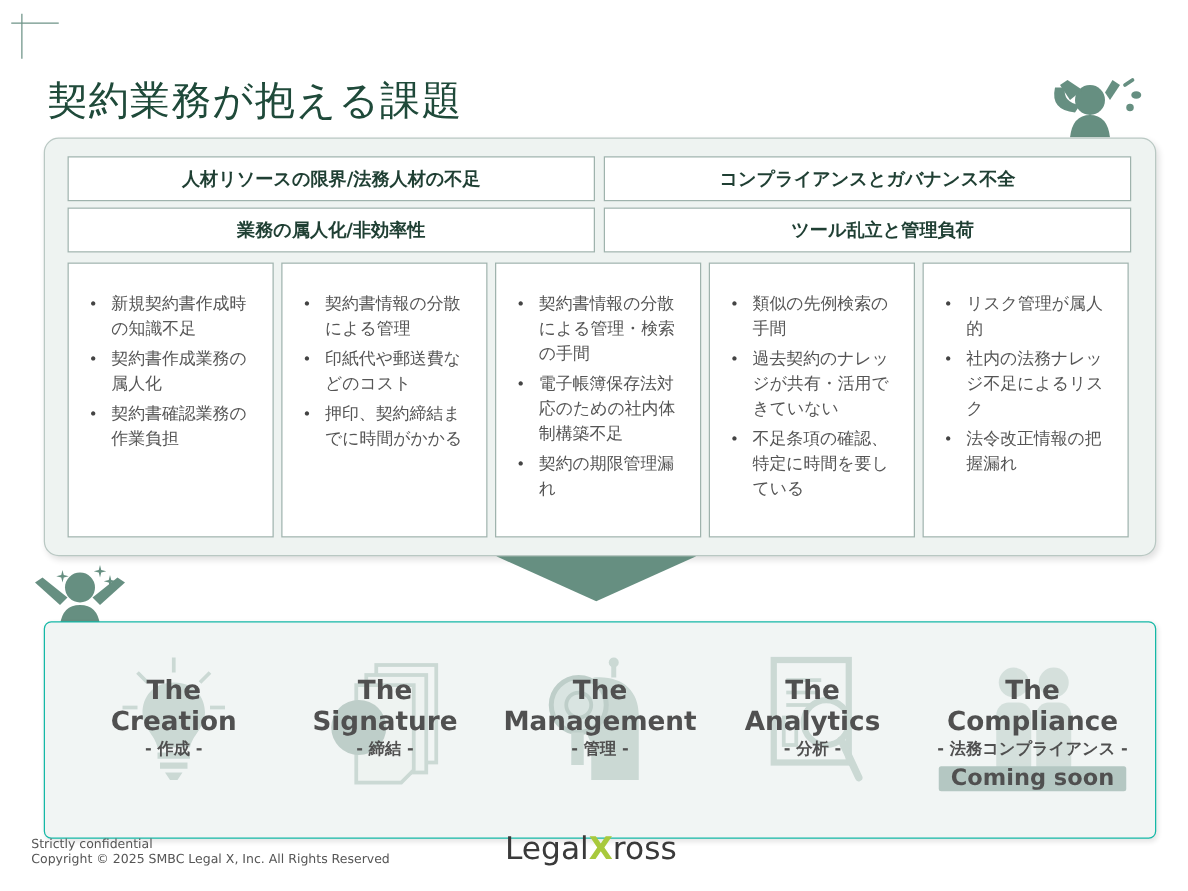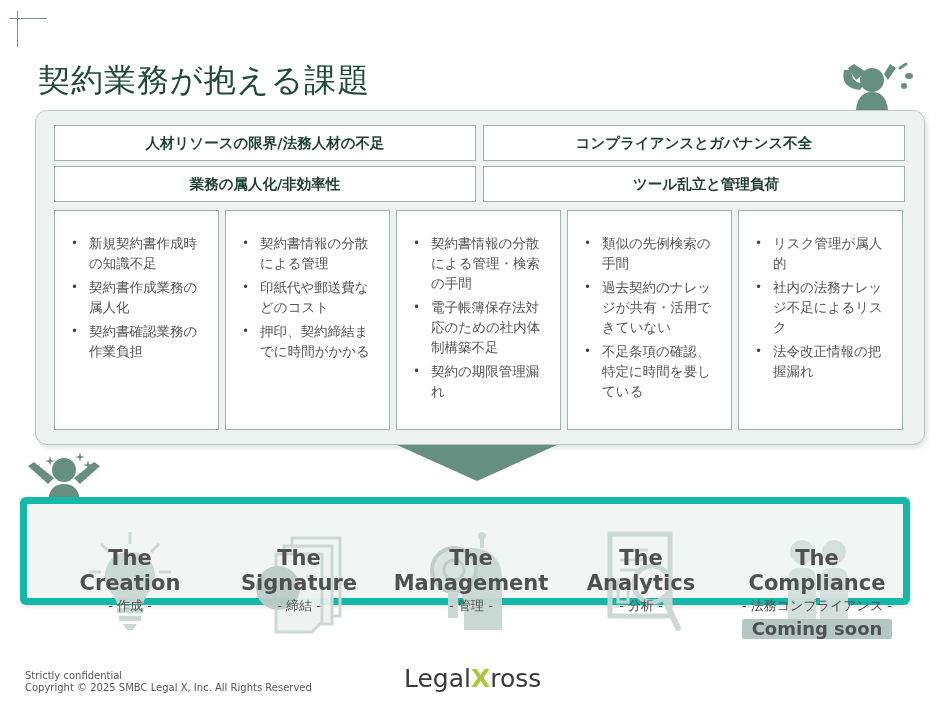--- a/index.html
+++ b/index.html
@@ -23,28 +23,28 @@
     padding: 22px 8px 0 14px; }
   .detail-box ul { list-style: none; }
   .detail-box li { position: relative; padding-left: 20px; font-size: 13.5px; line-height: 20px; color: #555; margin-bottom: 4px; }
   .detail-box li .bullet { position: absolute; left: 2px; top: 0; font-size: 12px; color: #444; }
 
   .down-arrow { position: absolute; left: 397px; top: 445px; width: 0; height: 0;
     border-left: 80px solid transparent; border-right: 80px solid transparent; border-top: 36px solid #668f81; }
 
   .happy-person { position: absolute; left: 24px; top: 450px; width: 80px; height: 50px; }
 
-  .solutions-panel { position: absolute; left: 20px; top: 497px; width: 890px; height: 108px;
-    background: #f1f5f4; border: 7px solid #14b8a6; border-radius: 6px; box-shadow: 1px 2px 4px rgba(0,0,0,0.10); }
+  .solutions-panel { position: absolute; left: 35px; top: 497px; width: 890px; height: 174px;
+    background: #f1f5f4; border: 1px solid #14b8a6; border-radius: 6px; box-shadow: 1px 2px 4px rgba(0,0,0,0.10); }
 
   .product { position: absolute; top: 0; height: 150px; width: 170px; text-align: center; }
   .product-icon { position: absolute; left: 50%; top: 26px; transform: translateX(-50%); width: 90px; height: 105px; opacity: 0.95; }
   .product-text { position: absolute; left: 0; right: 0; top: 42px; }
   .product-the, .product-name { font-size: 21px; font-weight: bold; color: #505050; line-height: 25px; display: block; }
-  .product-sub { font-size: 13px; font-weight: normal; color: #505050; display: block; line-height: 20px; }
+  .product-sub { font-size: 13px; font-weight: bold; color: #505050; display: block; line-height: 20px; }
   .coming-soon { display: inline-block; margin-top: 3px; width: 150px; height: 20px; background: #b4c7c2; color: #505050;
     font-size: 18px; font-weight: bold; line-height: 20px; border-radius: 2px; }
 
   .footer-text { position: absolute; left: 25px; top: 670px; font-size: 10px; color: #555; line-height: 12px; font-family: "DejaVu Sans", sans-serif; }
   .logo { position: absolute; left: 404px; top: 664px; font-size: 25px; color: #3a3a3a; font-family: "DejaVu Sans", sans-serif; letter-spacing: 0px; }
   .logo .x { color: #a8c93c; font-weight: bold; }
 </style>
 </head>
 <body>
 

